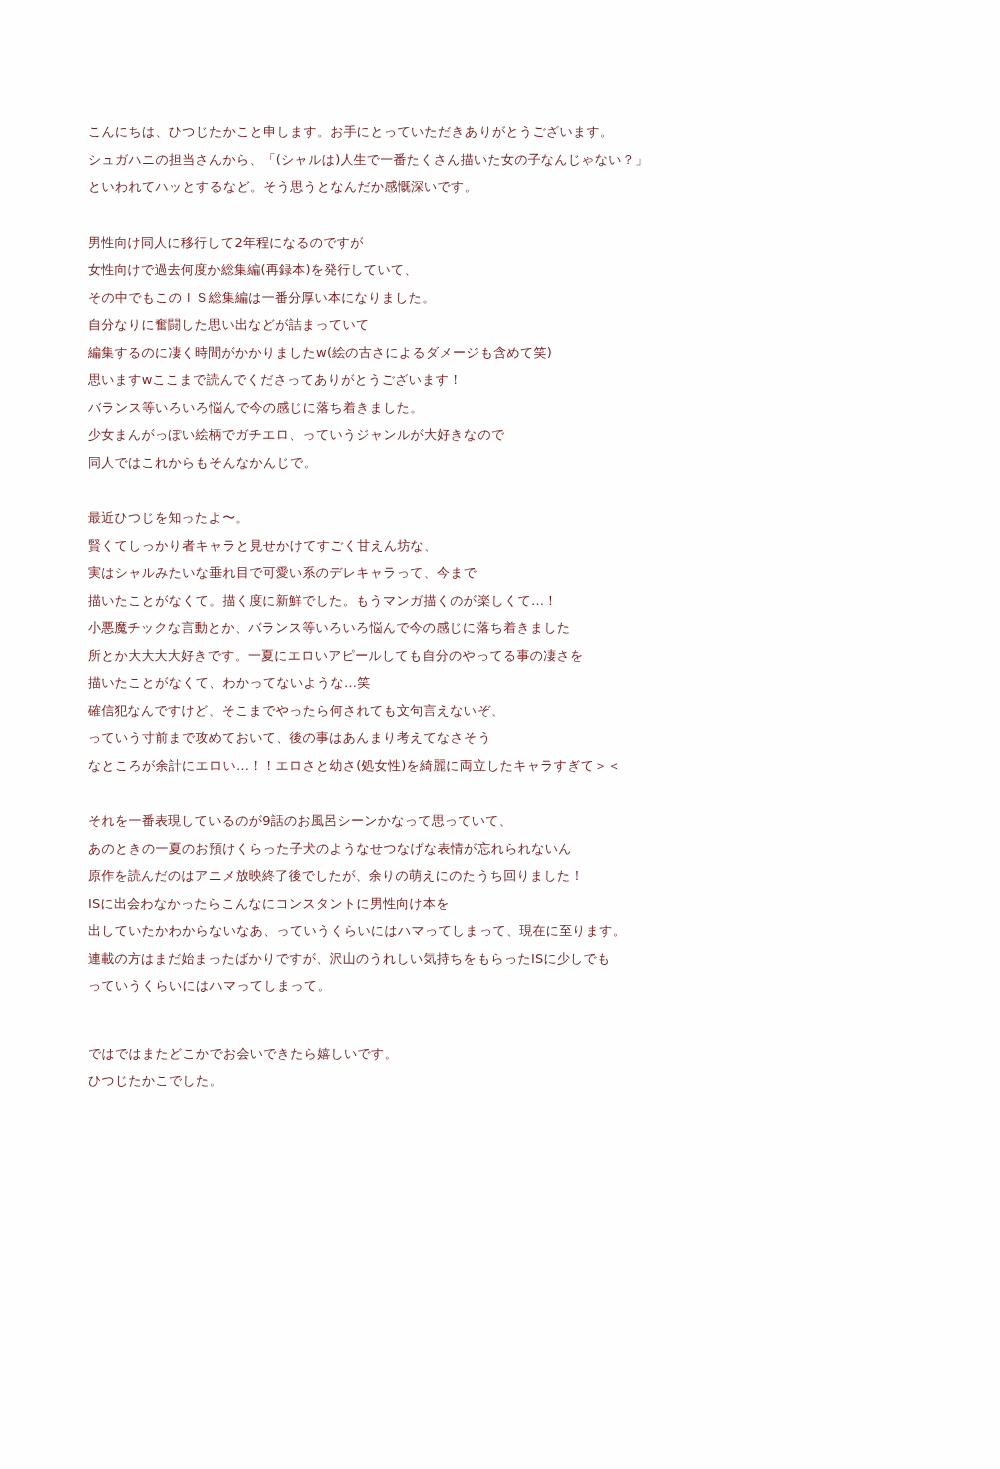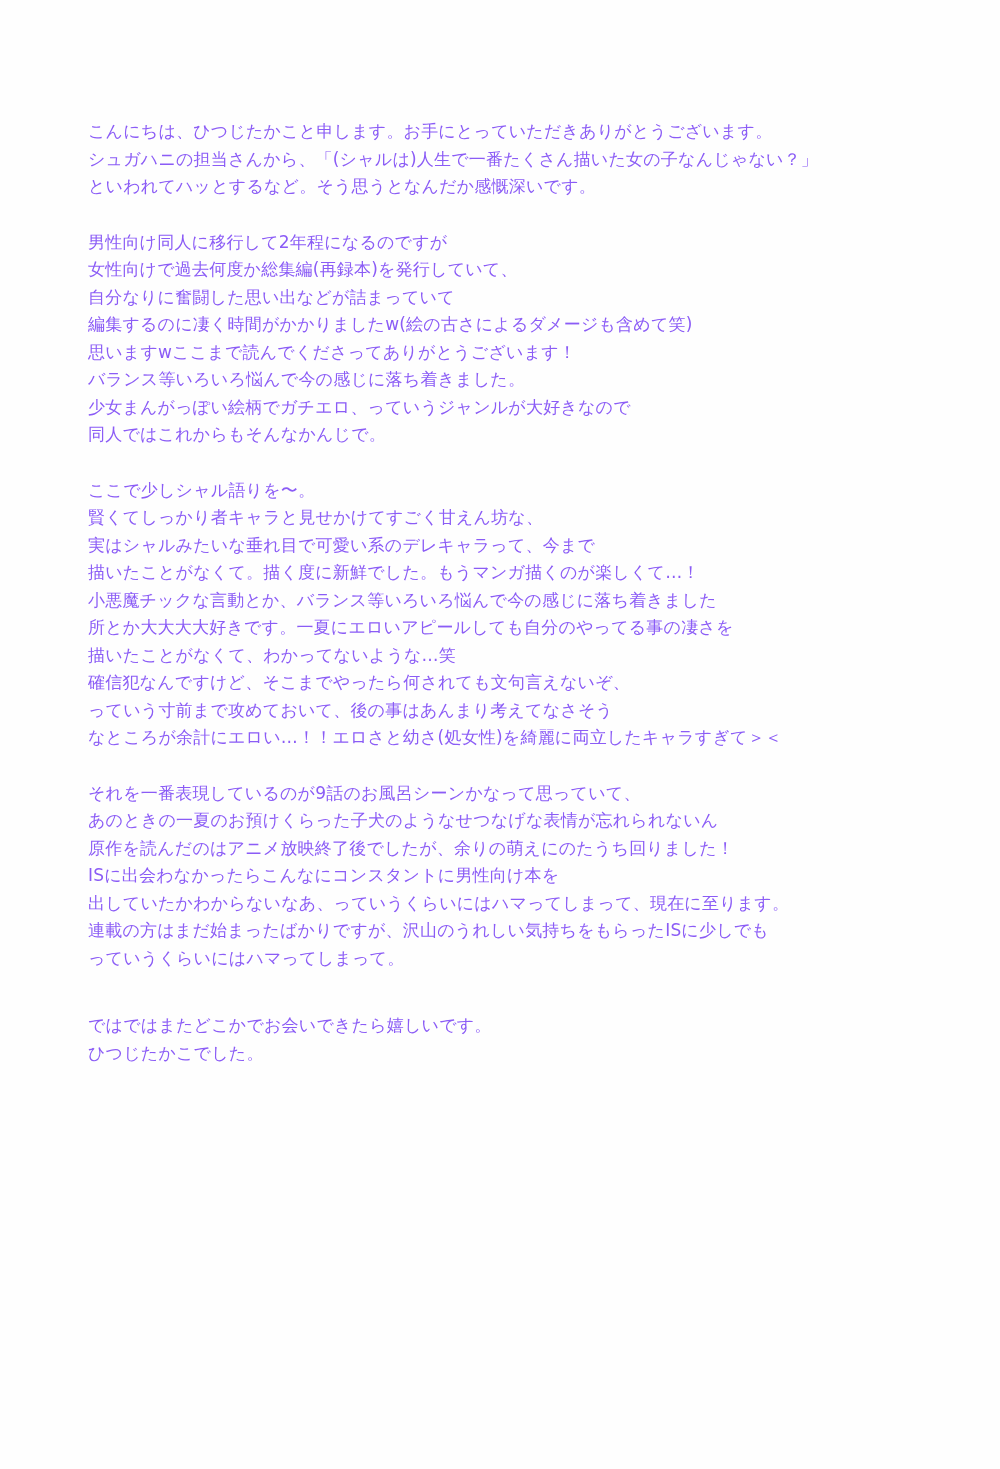--- a/index.html
+++ b/index.html
@@ -31,23 +31,23 @@
   .para {
     margin: 0 0 28px 0;
     padding: 0;
   }
   .para:last-child {
     margin-bottom: 0;
     margin-top: 40px;
   }
   .line {
     display: block;
-    font-size: 17px;
+    font-size: 13px;
     line-height: 27.5px;
-    color: #8b5cf6;
+    color: #7f1d1d;
     letter-spacing: 0.2px;
     white-space: pre;
     font-family: "DejaVu Sans", "Liberation Sans", sans-serif;
     font-weight: 400;
   }
 </style>
 </head>
 <body>
 
 <div class="page">
@@ -55,30 +55,31 @@
 
     <div class="para">
       <span class="line">こんにちは、ひつじたかこと申します。お手にとっていただきありがとうございます。</span>
       <span class="line">シュガハニの担当さんから、「(シャルは)人生で一番たくさん描いた女の子なんじゃない？」</span>
       <span class="line">といわれてハッとするなど。そう思うとなんだか感慨深いです。</span>
     </div>
 
     <div class="para">
       <span class="line">男性向け同人に移行して2年程になるのですが</span>
       <span class="line">女性向けで過去何度か総集編(再録本)を発行していて、</span>
+      <span class="line">その中でもこのＩＳ総集編は一番分厚い本になりました。</span>
       <span class="line">自分なりに奮闘した思い出などが詰まっていて</span>
       <span class="line">編集するのに凄く時間がかかりましたw(絵の古さによるダメージも含めて笑)</span>
       <span class="line">思いますwここまで読んでくださってありがとうございます！</span>
       <span class="line">バランス等いろいろ悩んで今の感じに落ち着きました。</span>
       <span class="line">少女まんがっぽい絵柄でガチエロ、っていうジャンルが大好きなので</span>
       <span class="line">同人ではこれからもそんなかんじで。</span>
     </div>
 
     <div class="para">
-      <span class="line">ここで少しシャル語りを〜。</span>
+      <span class="line">最近ひつじを知ったよ〜。</span>
       <span class="line">賢くてしっかり者キャラと見せかけてすごく甘えん坊な、</span>
       <span class="line">実はシャルみたいな垂れ目で可愛い系のデレキャラって、今まで</span>
       <span class="line">描いたことがなくて。描く度に新鮮でした。もうマンガ描くのが楽しくて…！</span>
       <span class="line">小悪魔チックな言動とか、バランス等いろいろ悩んで今の感じに落ち着きました</span>
       <span class="line">所とか大大大大好きです。一夏にエロいアピールしても自分のやってる事の凄さを</span>
       <span class="line">描いたことがなくて、わかってないような…笑</span>
       <span class="line">確信犯なんですけど、そこまでやったら何されても文句言えないぞ、</span>
       <span class="line">っていう寸前まで攻めておいて、後の事はあんまり考えてなさそう</span>
       <span class="line">なところが余計にエロい…！！エロさと幼さ(処女性)を綺麗に両立したキャラすぎて＞＜</span>
     </div>

